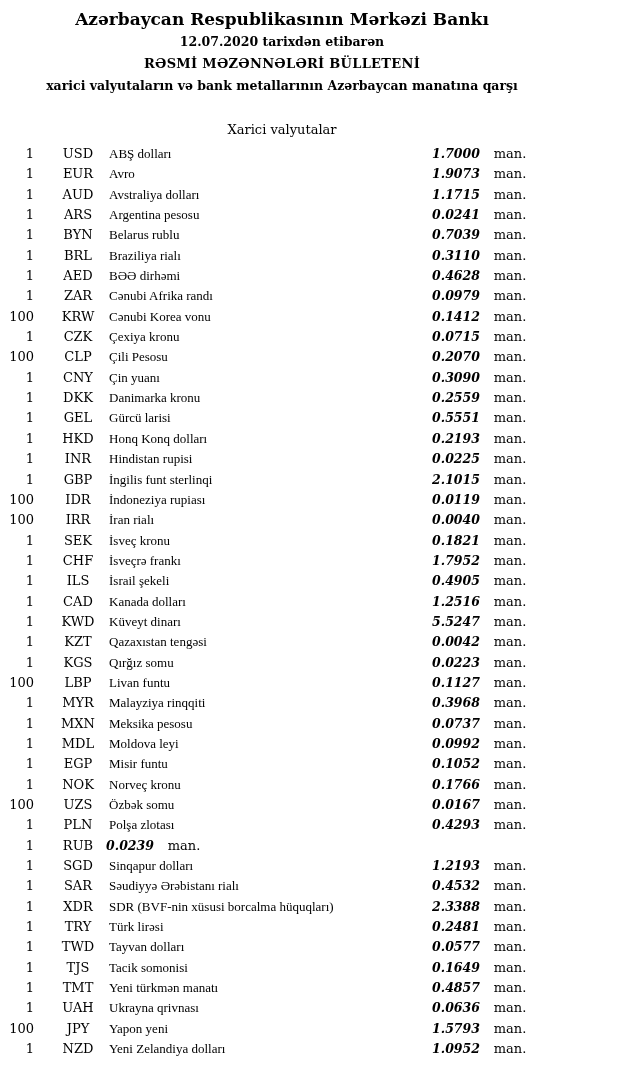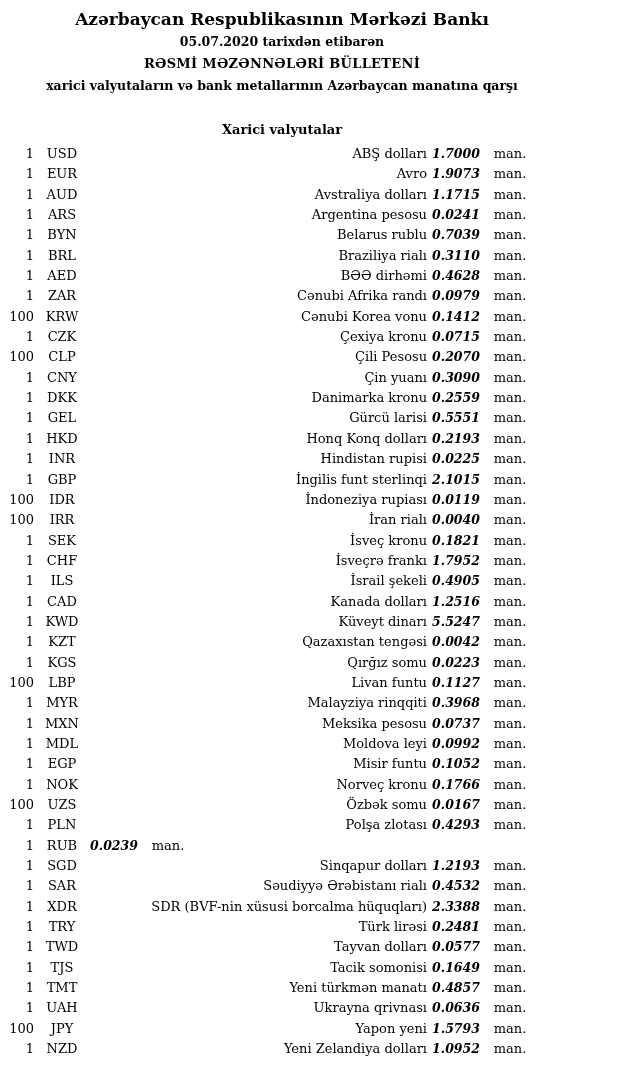--- a/index.html
+++ b/index.html
@@ -33,21 +33,21 @@
     font-size: 12.5px;
     font-weight: bold;
     line-height: 22px;
   }
   .bulletin {
     font-size: 13px;
     letter-spacing: 0.3px;
   }
   .section-title {
     text-align: center;
-    font-weight: bold;
+    font-weight: normal;
     font-size: 13px;
     margin-top: 25px;
     margin-bottom: 7px;
   }
   .rates {
     box-sizing: border-box;
     padding: 0 36px 0 0;
   }
   .row {
     display: flex;
@@ -58,28 +58,29 @@
     white-space: nowrap;
   }
   .qty {
     width: 34px;
     text-align: right;
     flex: 0 0 auto;
   }
   .code {
     width: 46px;
     text-align: center;
-    margin-left: 5px;
+    margin-left: 21px;
     flex: 0 0 auto;
   }
   .name {
     flex: 1 1 auto;
-    text-align: right;
+    text-align: left;
     padding-left: 8px;
     overflow: hidden;
+    font-family: Liberation Serif, serif;
   }
   .rate {
     flex: 0 0 auto;
     min-width: 58px;
     text-align: center;
     font-weight: bold;
     font-style: italic;
     font-size: 12.5px;
   }
   .unit {
@@ -88,21 +89,21 @@
     text-align: center;
     margin-left: 7px;
   }
 </style>
 </head>
 <body>
 
 <div class="page">
   <header class="header">
     <div class="title">Azərbaycan Respublikasının Mərkəzi Bankı</div>
-    <div class="sub">05.07.2020 tarixdən etibarən</div>
+    <div class="sub">12.07.2020 tarixdən etibarən</div>
     <div class="sub bulletin">RƏSMİ MƏZƏNNƏLƏRİ BÜLLETENİ</div>
     <div class="sub">xarici valyutaların və bank metallarının Azərbaycan manatına qarşı</div>
   </header>
 
   <div class="section-title">Xarici valyutalar</div>
 
   <div class="rates" id="rates">
       <div class="row">
         <span class="qty">1</span>
         <span class="code">USD</span>

